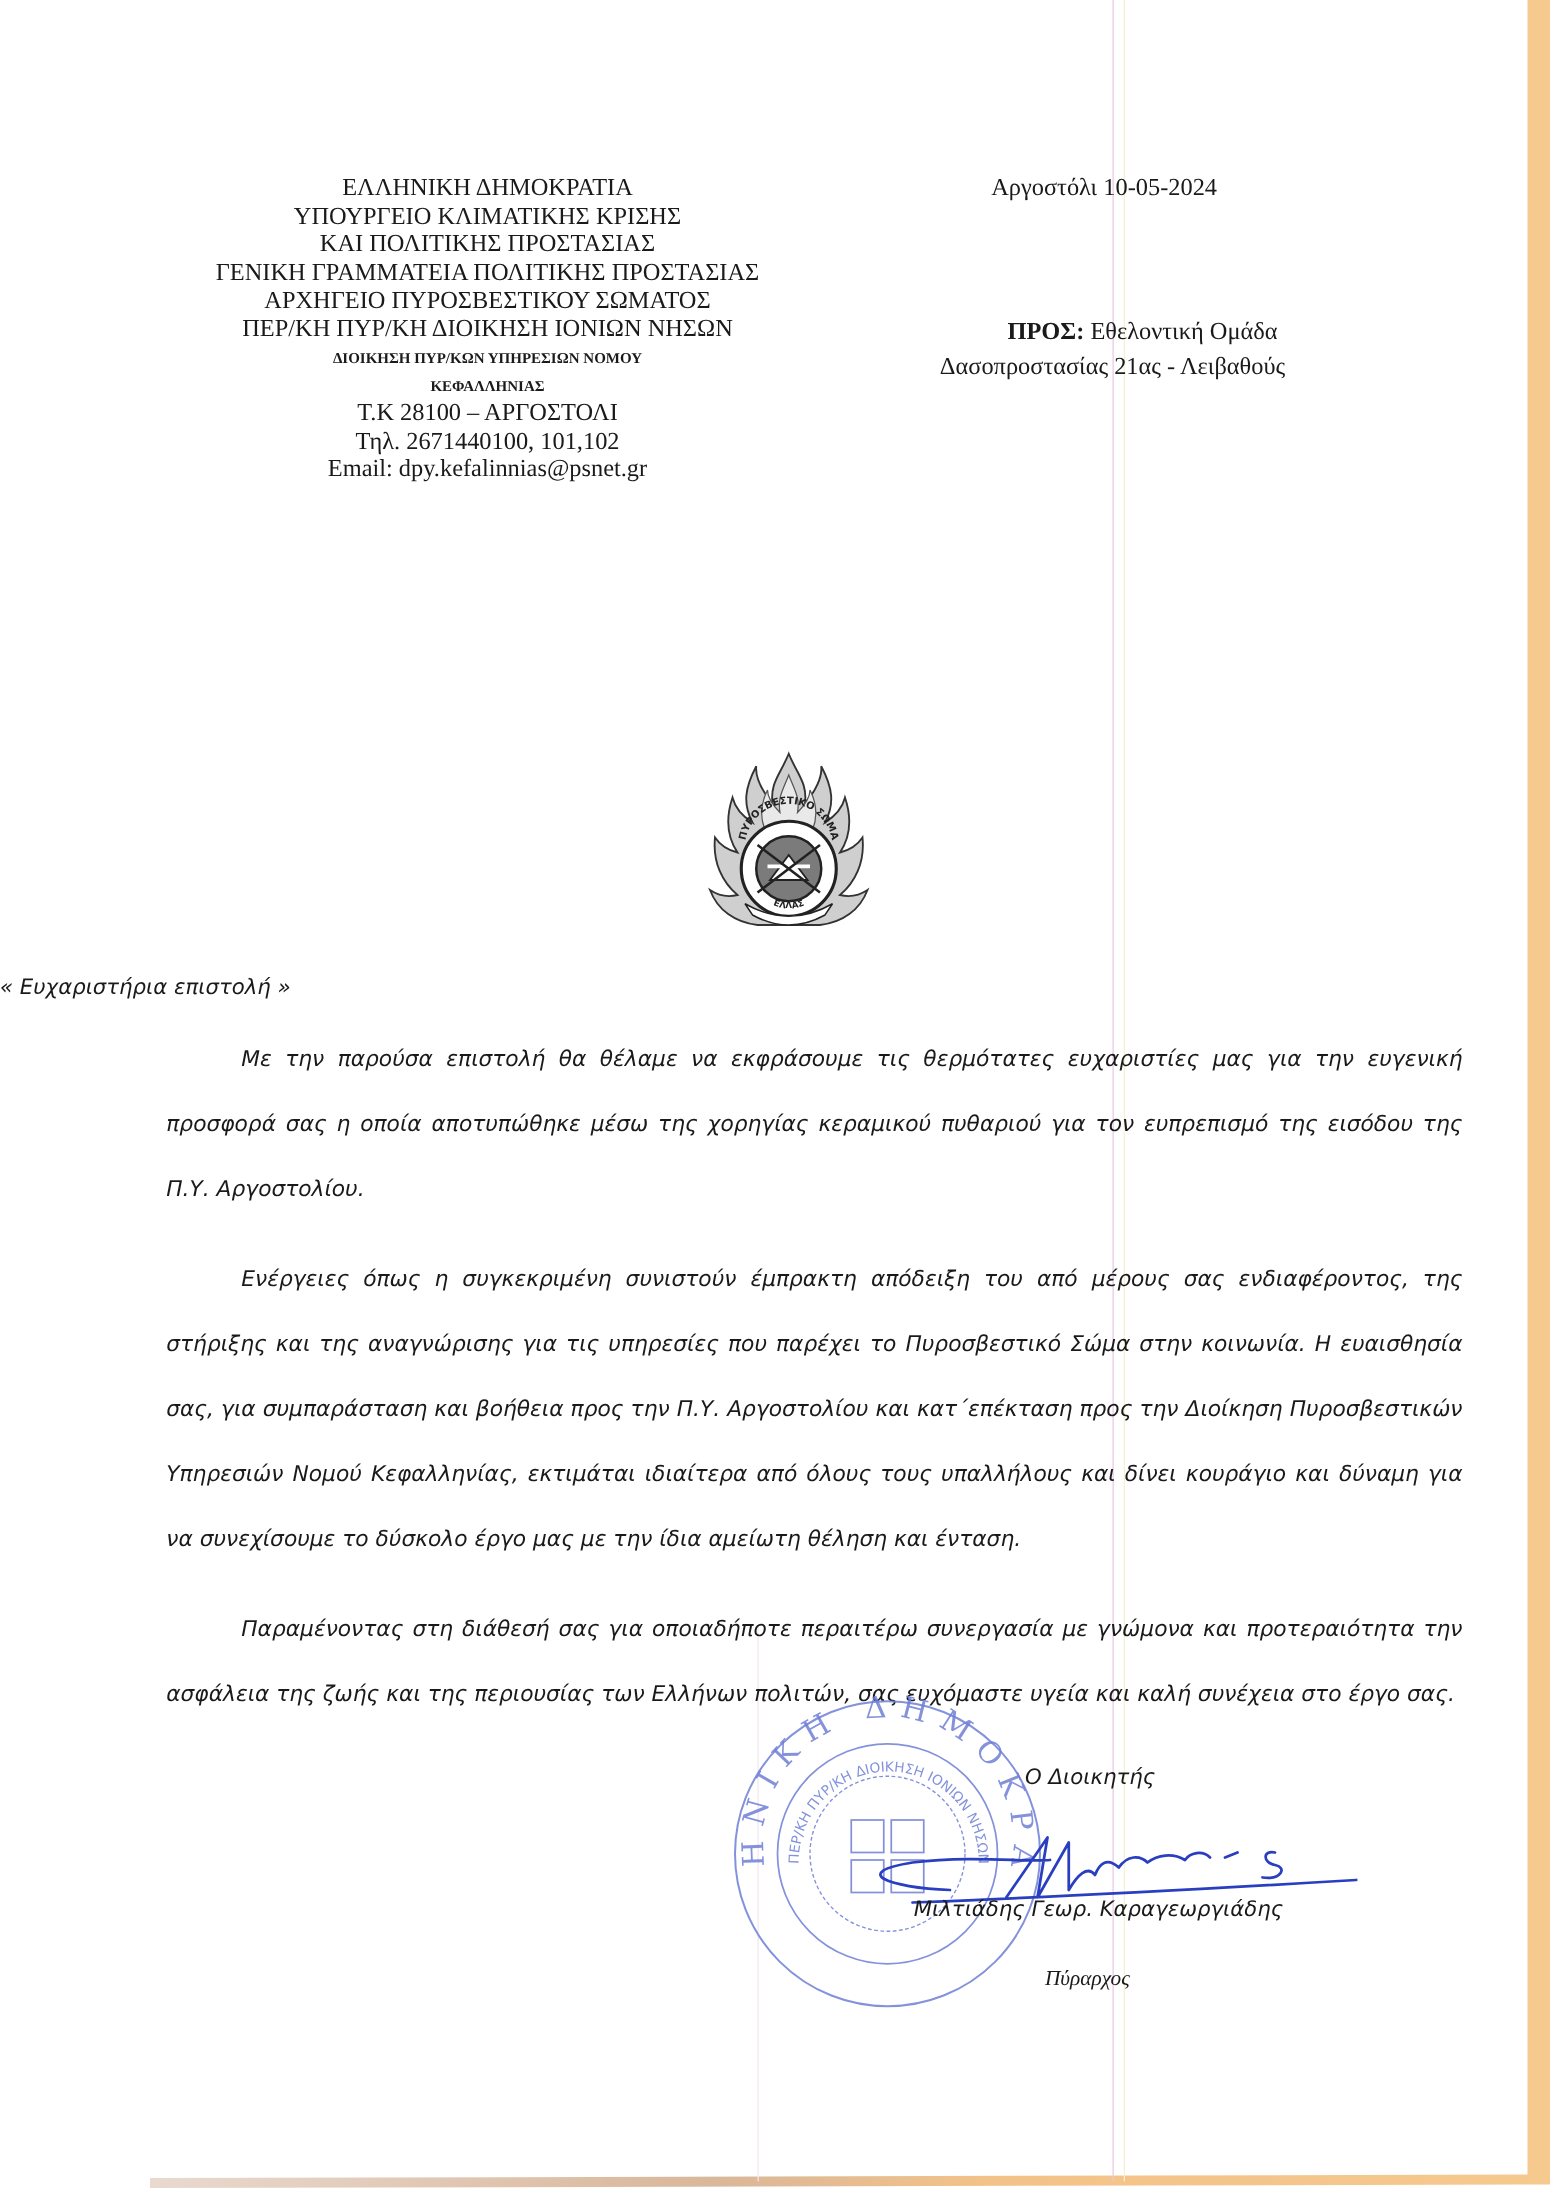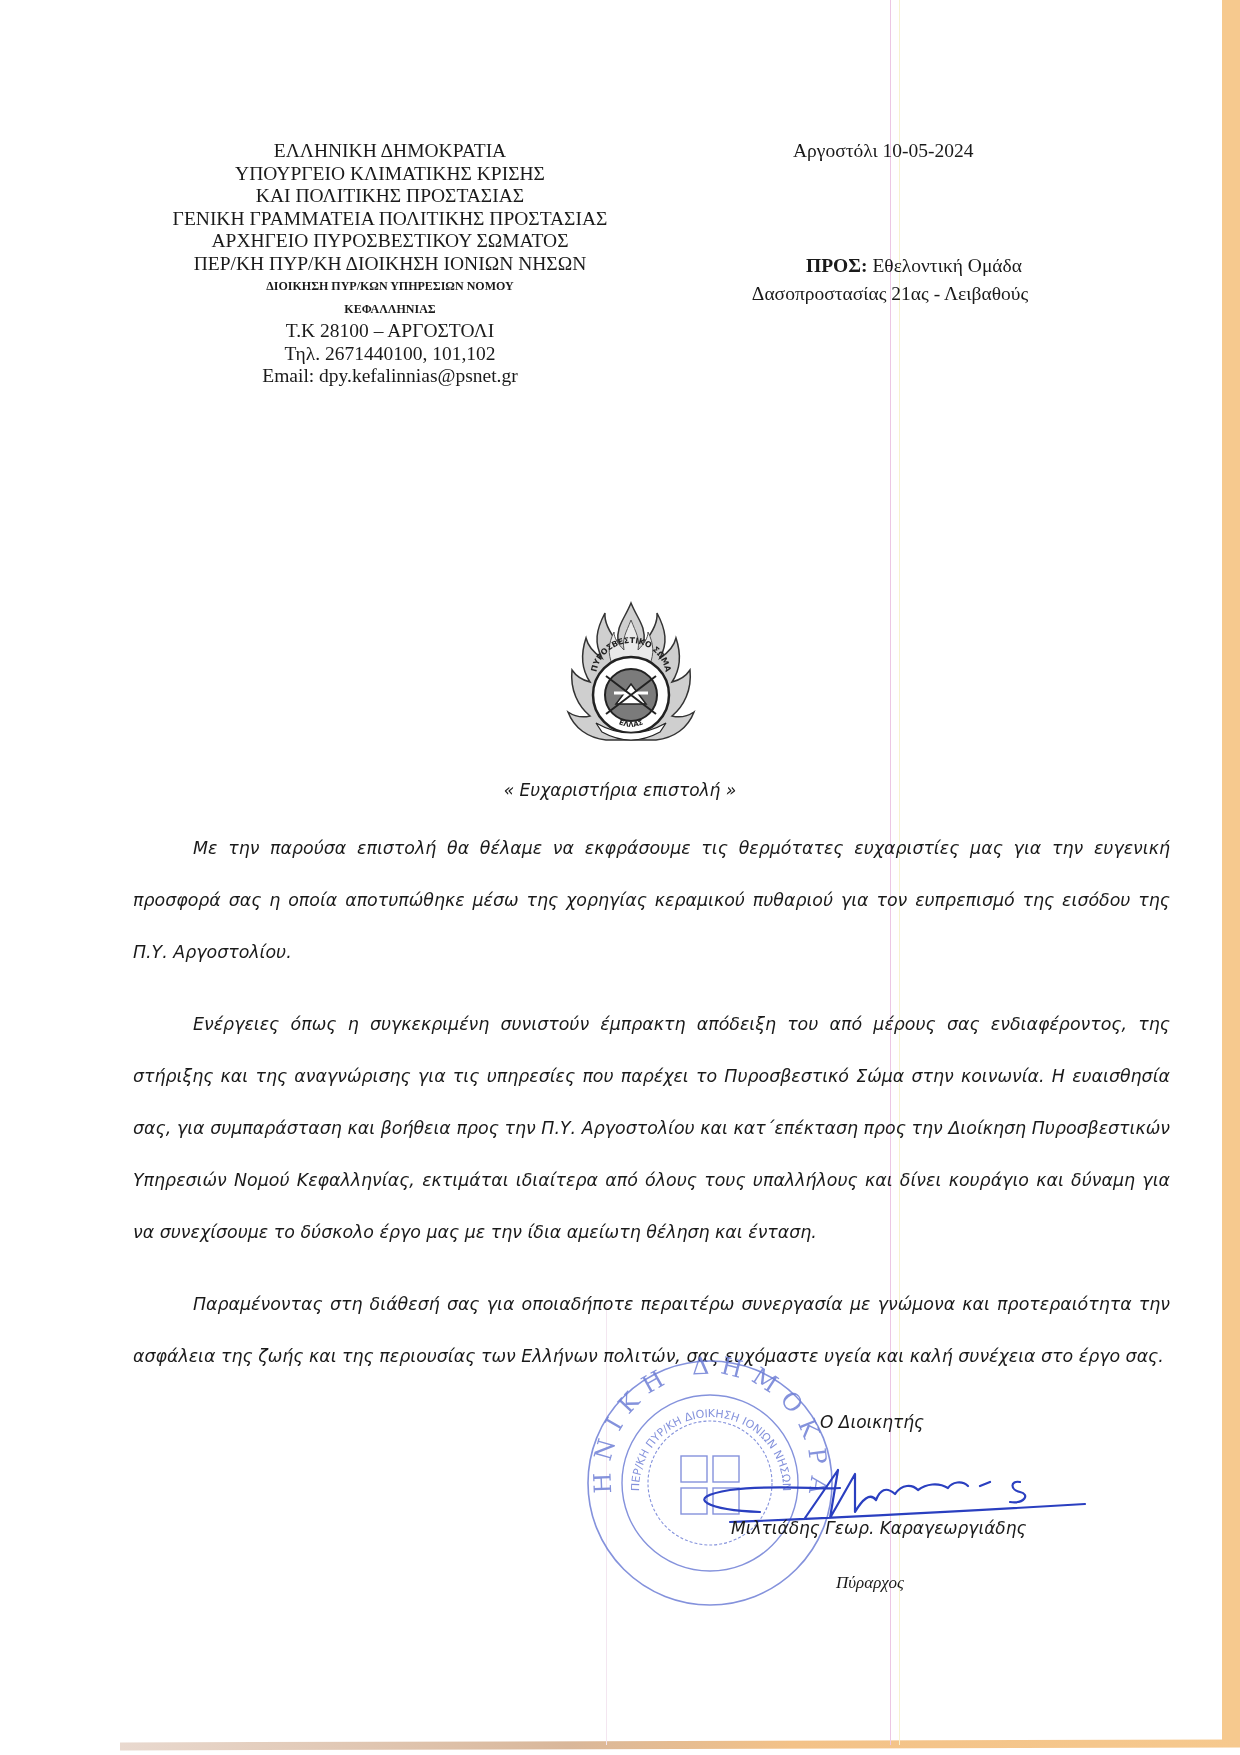--- a/index.html
+++ b/index.html
@@ -25,21 +25,21 @@
   }
   .header-left .bold { font-weight: bold; font-size: 12px; }
   .header-right { position: absolute; left: 690px; top: 140px; width: 400px; font-size: 19.5px; }
   .date-line { position: absolute; left: 92px; top: 0; white-space: nowrap; margin-left: 11px; }
   .to-block { position: absolute; left: 0; top: 112px; width: 400px; text-align: center; line-height: 28px; }
   .to-block b { font-weight: bold; margin-left: 48px; }
 
   .emblem { position: absolute; left: 556px; top: 598px; width: 150px; height: 152px; }
 
   .letter-title {
-    position: absolute; left: 0; width: 1240px; top: 780px; text-align: center;
+    position: absolute; left: 0; width: 1240px; top: 780px; 
     font-family: "DejaVu Sans", sans-serif; font-style: italic; font-size: 17px;
   }
   .body-text {
     position: absolute; left: 133px; top: 822px; width: 1037px;
     font-family: "DejaVu Sans", sans-serif; font-style: italic; font-size: 17.4px;
     line-height: 52px; text-align: justify; text-align-last: left;
   }
   .body-text p { margin: 0 0 20px 0; text-indent: 60px; }
 
   .stamp { position: absolute; left: 583px; top: 1356px; width: 255px; height: 255px; }

